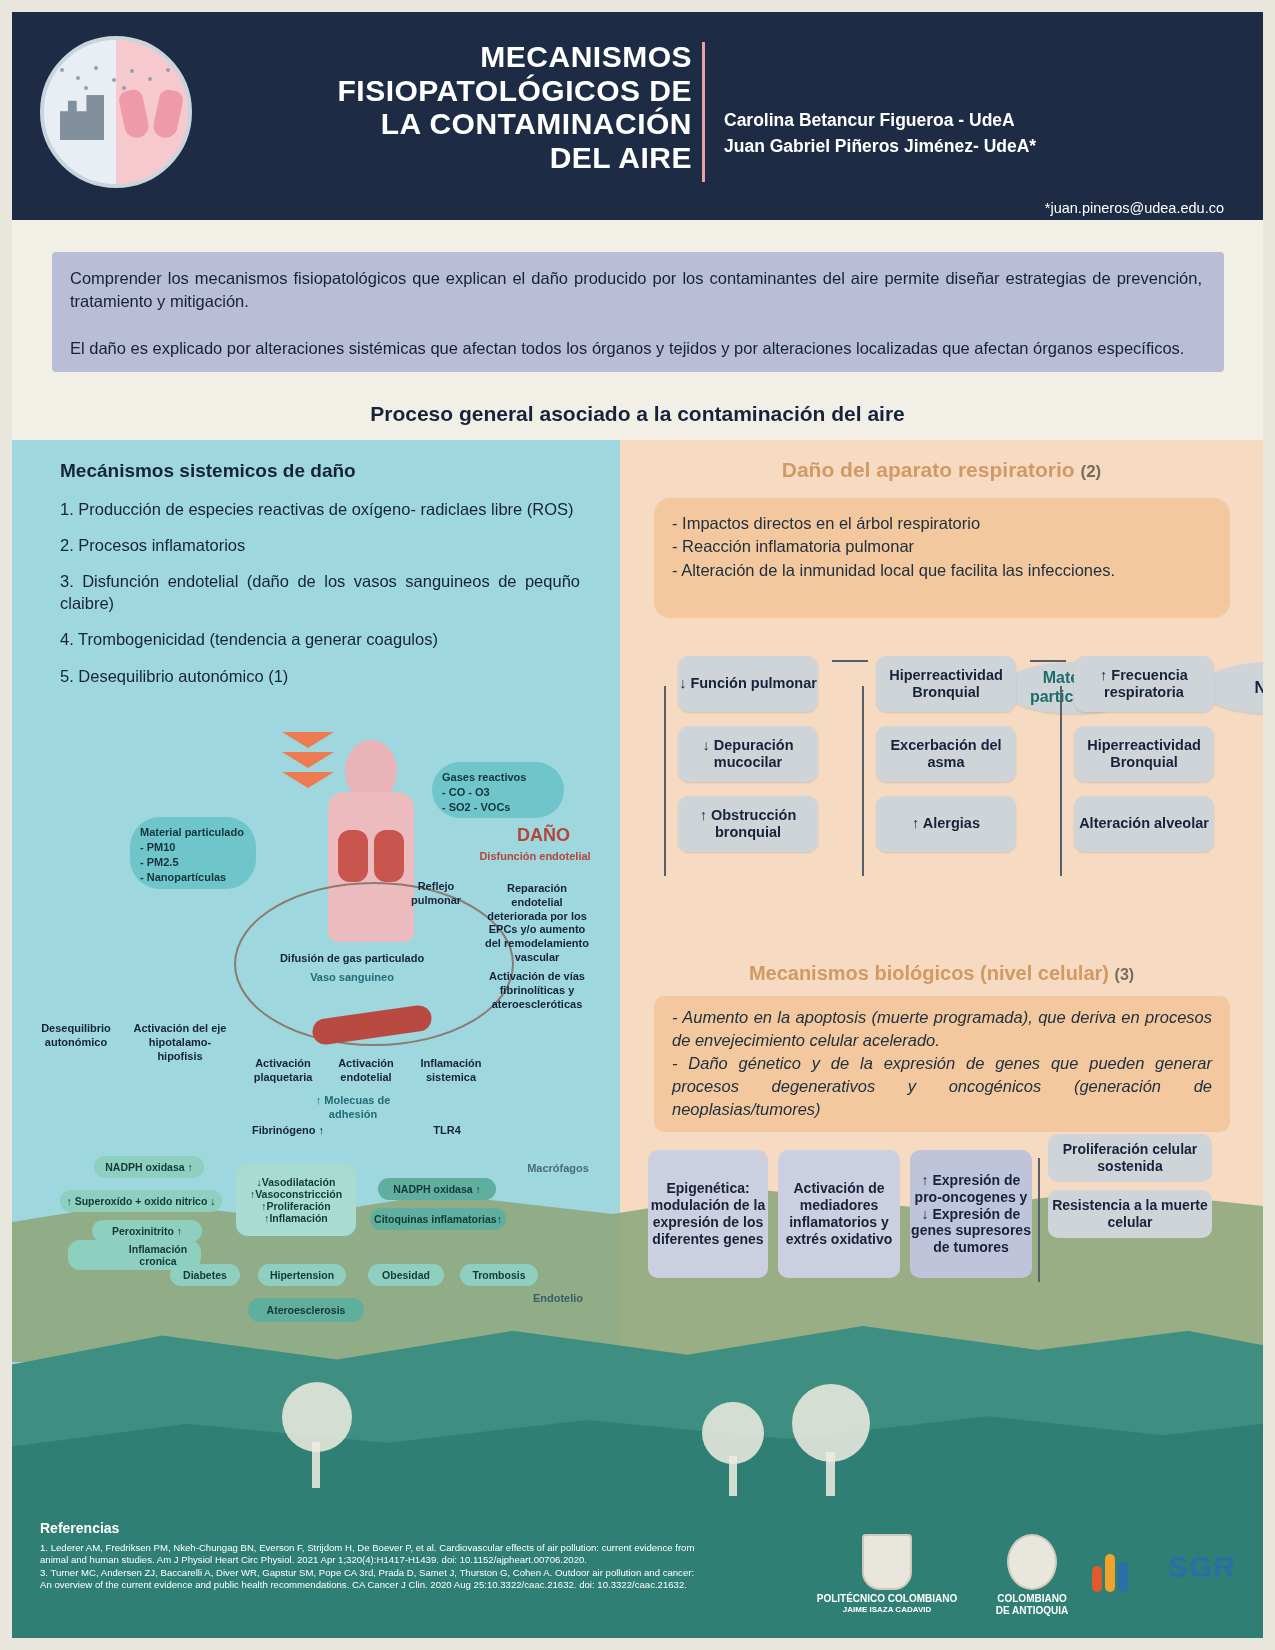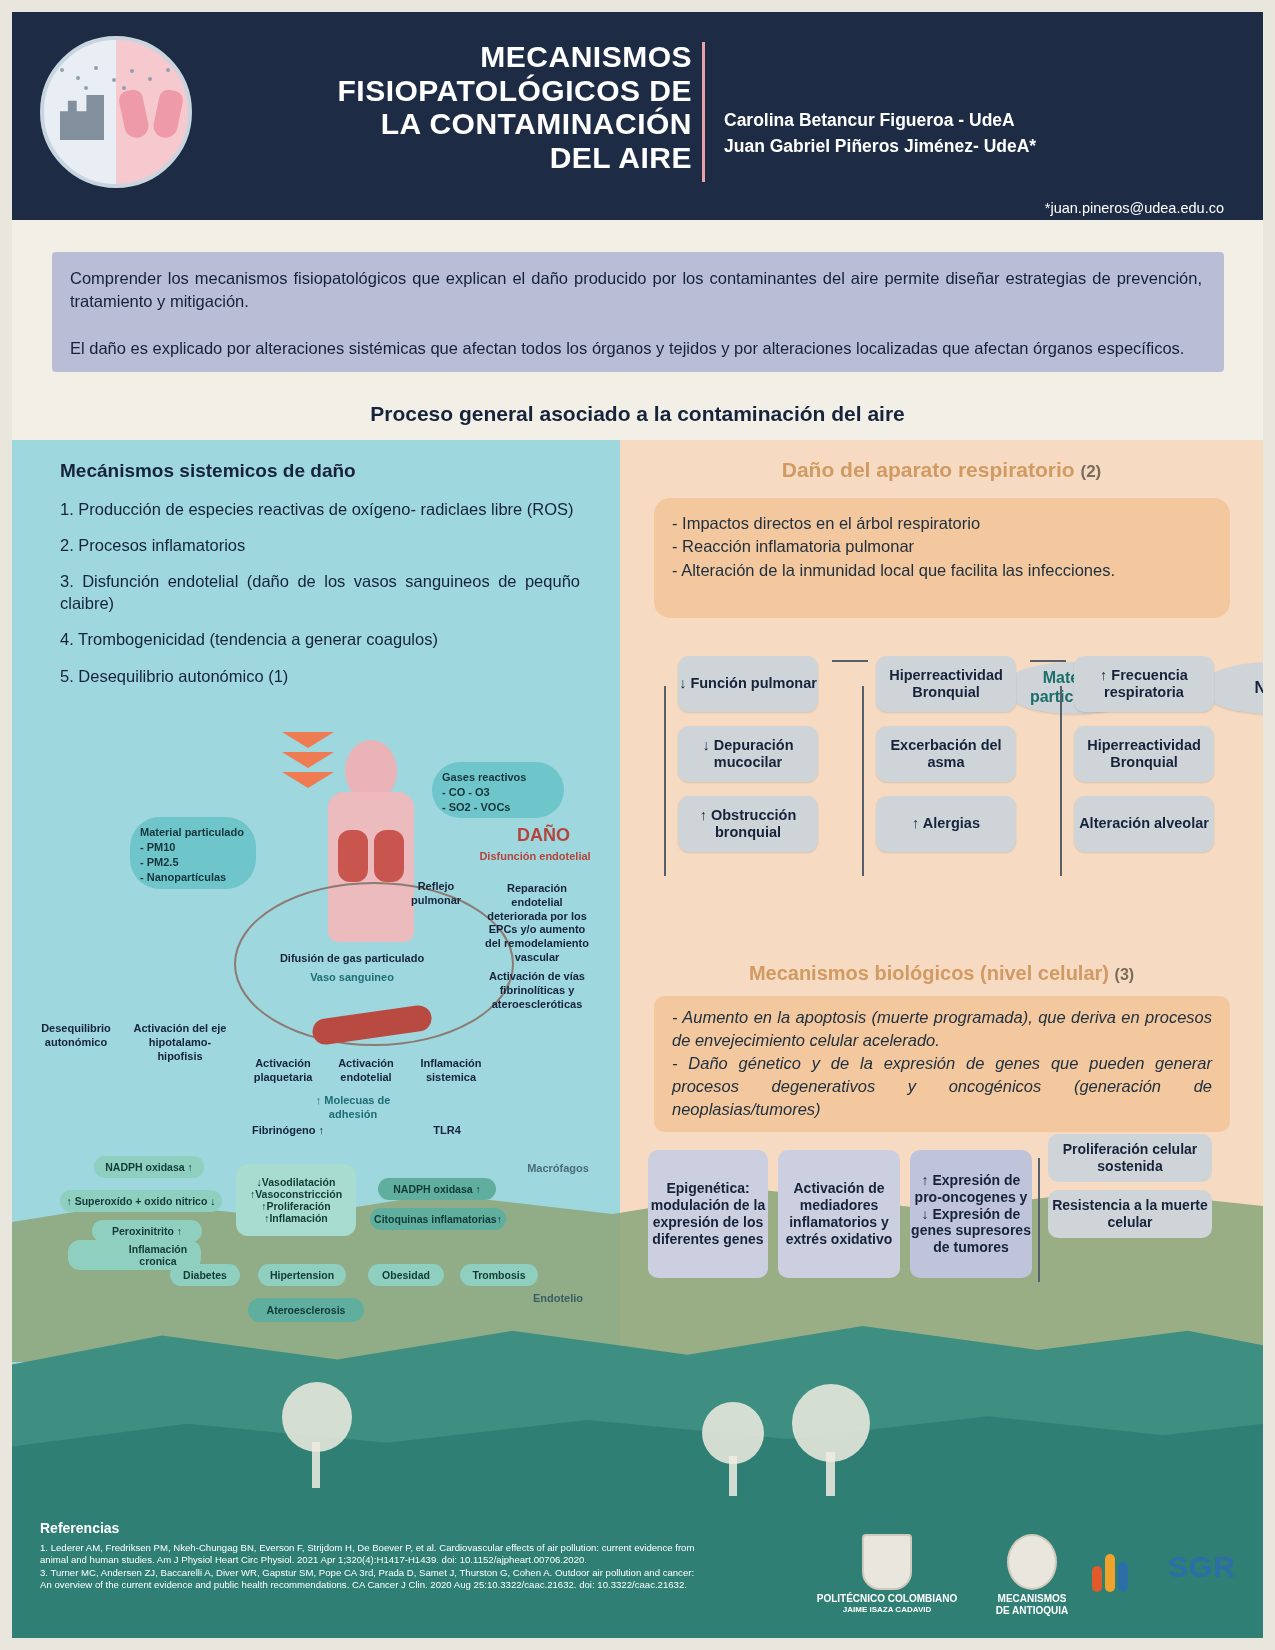--- a/index.html
+++ b/index.html
@@ -292,21 +292,21 @@
       <div>3. Turner MC, Andersen ZJ, Baccarelli A, Diver WR, Gapstur SM, Pope CA 3rd, Prada D, Samet J, Thurston G, Cohen A. Outdoor air pollution and cancer: An overview of the current evidence and public health recommendations. CA Cancer J Clin. 2020 Aug 25:10.3322/caac.21632. doi: 10.3322/caac.21632.</div>
     </div>
     <div class="logos">
       <div class="uni-logo" style="left:0;top:4px;width:150px;">
         <div class="crest"></div>
         <div>POLITÉCNICO COLOMBIANO</div>
         <div style="font-size:8px;">JAIME ISAZA CADAVID</div>
       </div>
       <div class="uni-logo" style="left:160px;top:4px;width:120px;">
         <div class="crest" style="border-radius:50%;"></div>
-        <div>MECANISMOS</div>
+        <div>COLOMBIANO</div>
         <div>DE ANTIOQUIA</div>
       </div>
       <div class="sgr-mark">
         <i style="left:0;height:26px;background:#e05a2b;"></i>
         <i style="left:13px;height:38px;background:#f0a32c;"></i>
         <i style="left:26px;height:30px;background:#2b6ea8;"></i>
       </div>
       <div class="sgr">SGR</div>
     </div>
   </div>

